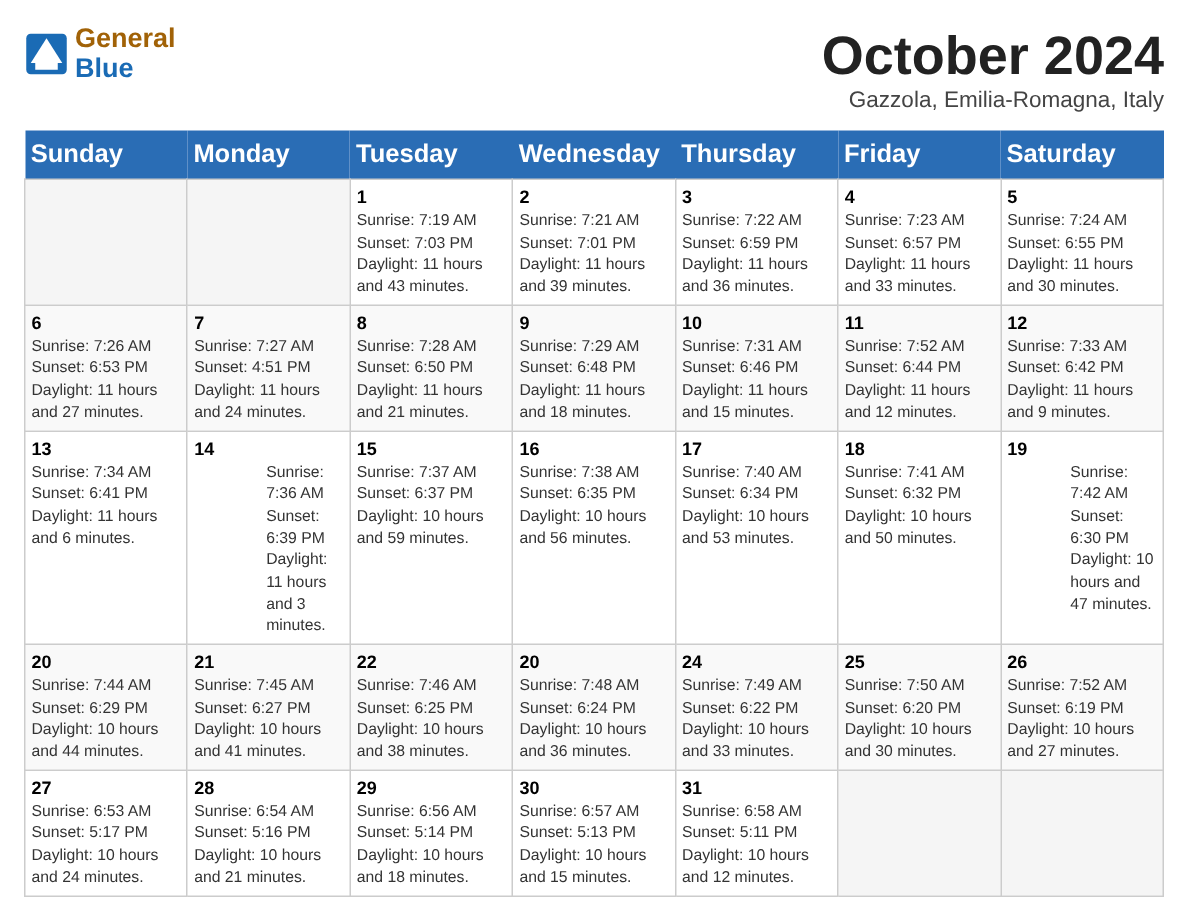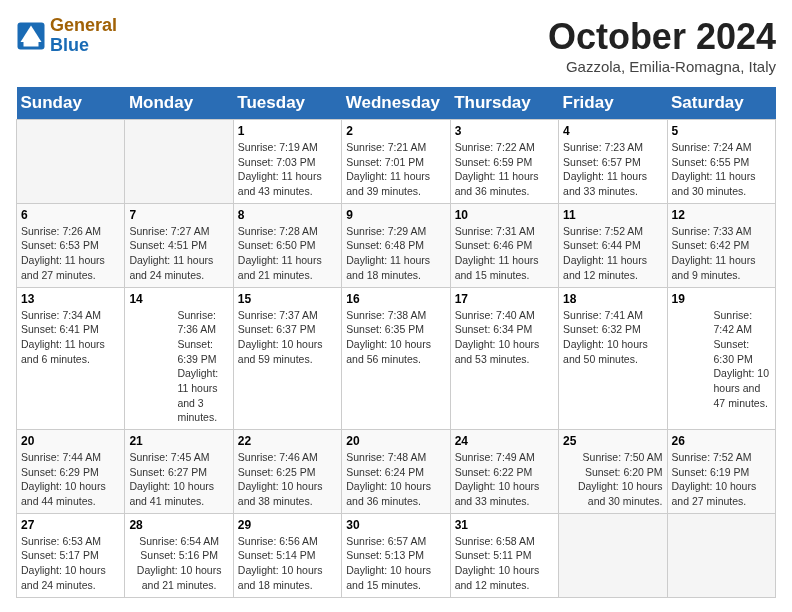--- a/index.html
+++ b/index.html
@@ -268,41 +268,41 @@
 Daylight: 10 hours and 36 minutes.</div>
         </td>
         <td>
           <span class="day-number">24</span>
           <div class="day-info" style="white-space: pre-line;">Sunrise: 7:49 AM
 Sunset: 6:22 PM
 Daylight: 10 hours and 33 minutes.</div>
         </td>
         <td>
           <span class="day-number">25</span>
-          <div class="day-info" style="white-space: pre-line; text-align: right;">Sunrise: 7:50 AM
+          <div class="day-info" style="white-space: pre-line;">Sunrise: 7:50 AM
 Sunset: 6:20 PM
 Daylight: 10 hours and 30 minutes.</div>
         </td>
         <td>
           <span class="day-number">26</span>
           <div class="day-info" style="white-space: pre-line;">Sunrise: 7:52 AM
 Sunset: 6:19 PM
 Daylight: 10 hours and 27 minutes.</div>
         </td>
       </tr>
       <tr>
         <td>
           <span class="day-number">27</span>
           <div class="day-info" style="white-space: pre-line;">Sunrise: 6:53 AM
 Sunset: 5:17 PM
 Daylight: 10 hours and 24 minutes.</div>
         </td>
         <td>
           <span class="day-number">28</span>
-          <div class="day-info" style="white-space: pre-line; text-align: center;">Sunrise: 6:54 AM
+          <div class="day-info" style="white-space: pre-line;">Sunrise: 6:54 AM
 Sunset: 5:16 PM
 Daylight: 10 hours and 21 minutes.</div>
         </td>
         <td>
           <span class="day-number">29</span>
           <div class="day-info" style="white-space: pre-line;">Sunrise: 6:56 AM
 Sunset: 5:14 PM
 Daylight: 10 hours and 18 minutes.</div>
         </td>
         <td>

